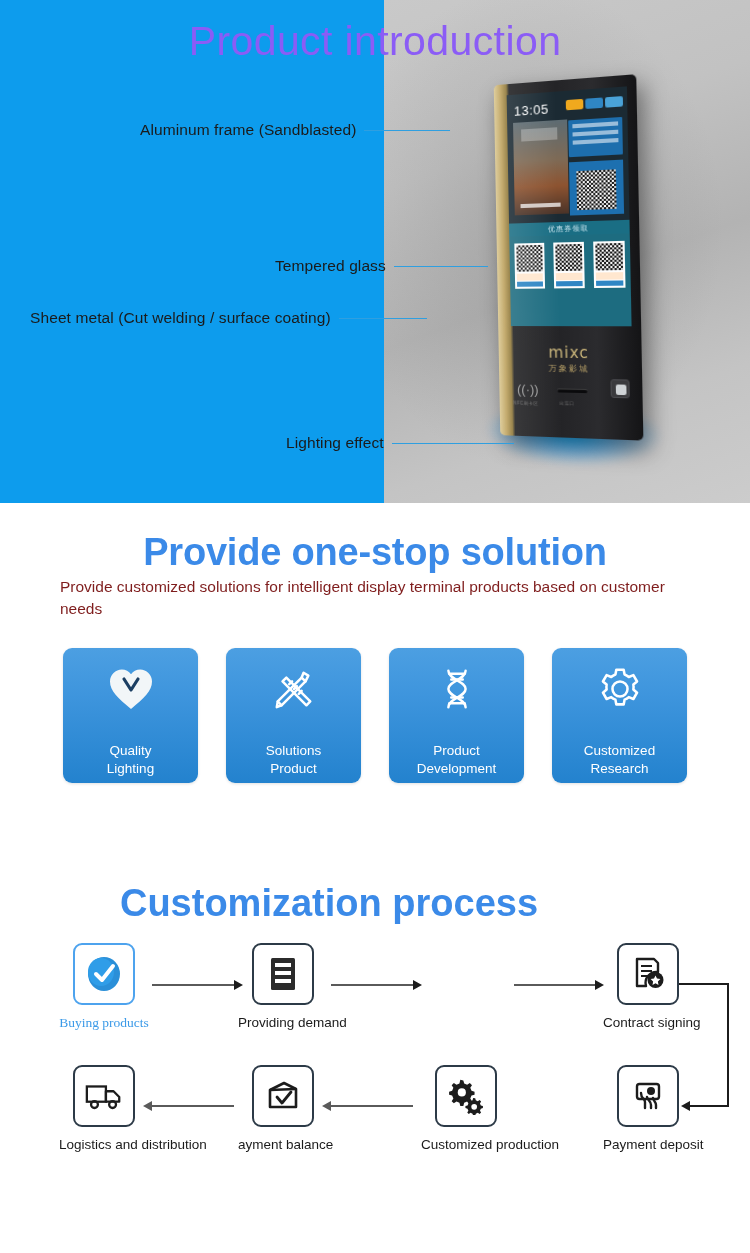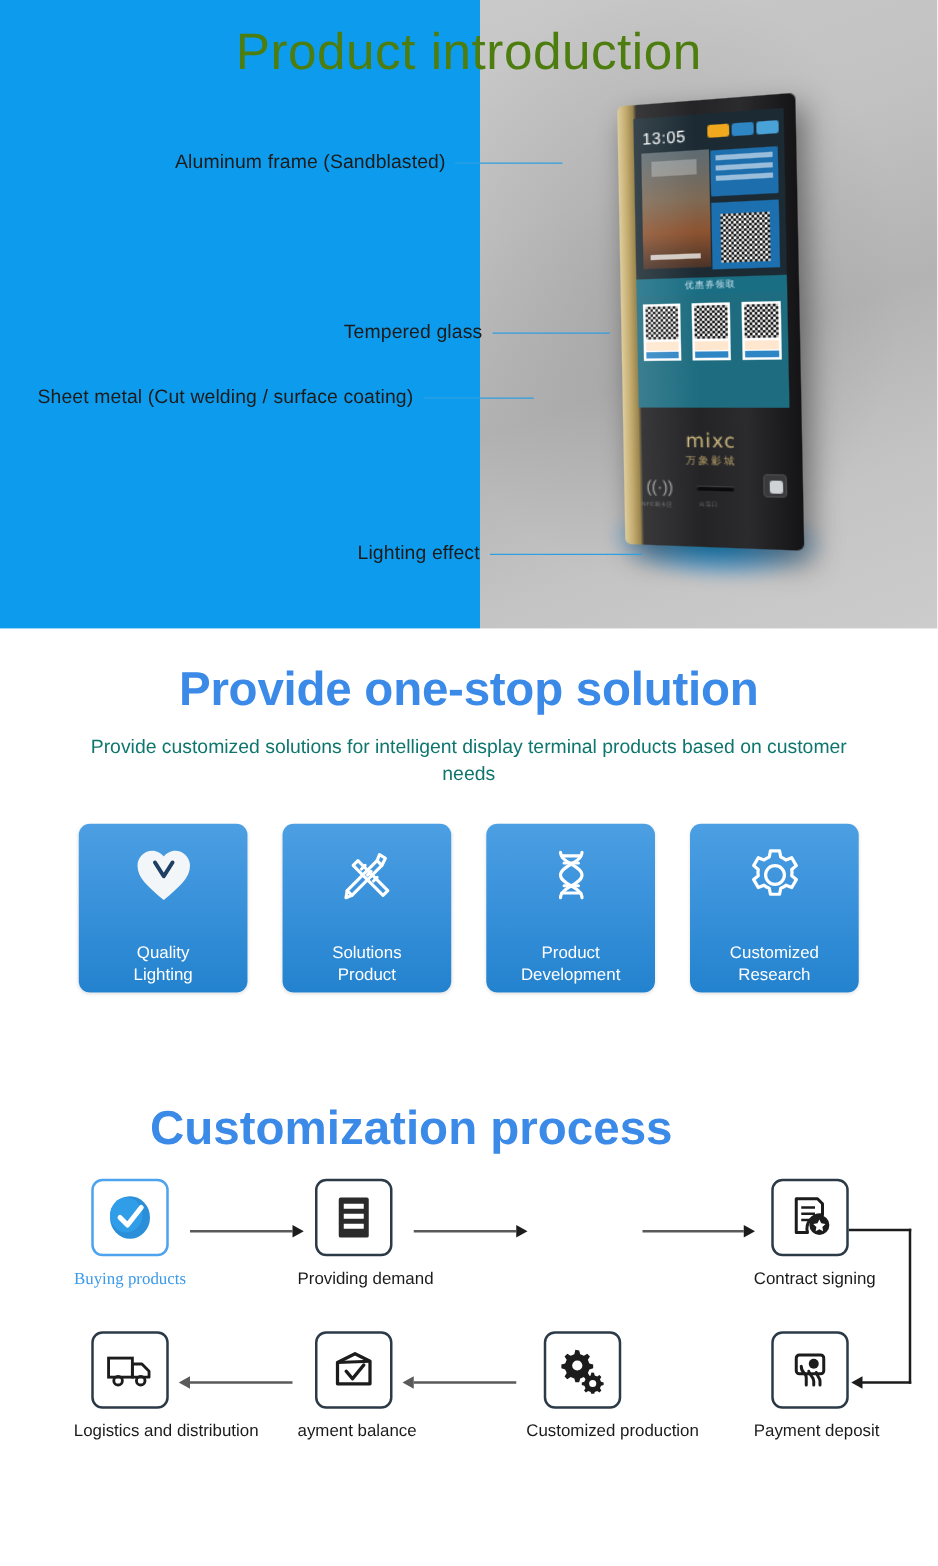--- a/index.html
+++ b/index.html
@@ -35,21 +35,21 @@
     position: absolute;
     left: 0; top: 0; right: 0; bottom: 0;
     background: radial-gradient(ellipse at 40% 45%, rgba(130,130,130,0.35) 0%, rgba(160,160,160,0.0) 62%);
   }
 
   .hero-title {
     position: absolute;
     left: 0; top: 18px;
     width: 750px;
     text-align: center;
-    color: #4d7c0f;
+    color: #8b5cf6;
     font-size: 41px;
     font-weight: 400;
     letter-spacing: 0.4px;
     z-index: 6;
   }
 
   .callout {
     position: absolute;
     z-index: 7;
     display: flex;
@@ -224,25 +224,24 @@
   .sec2 { position: relative; width: 750px; height: 357px; background:#fff; }
   .h2-blue {
     text-align: center;
     color: #3b8ae8;
     font-size: 38px;
     font-weight: bold;
     padding-top: 28px;
     letter-spacing: -0.2px;
   }
   .sub-text {
-    text-align: center;
-    color: #0f766e;
+    color: #7f1d1d;
     font-size: 15.5px;
     line-height: 22px;
-    margin-top: 13px;
+    margin-top: 2px;
     padding: 0 60px;
   }
   .cards {
     display: flex;
     justify-content: center;
     gap: 28px;
     margin-top: 28px;
   }
   .card {
     width: 135px;

